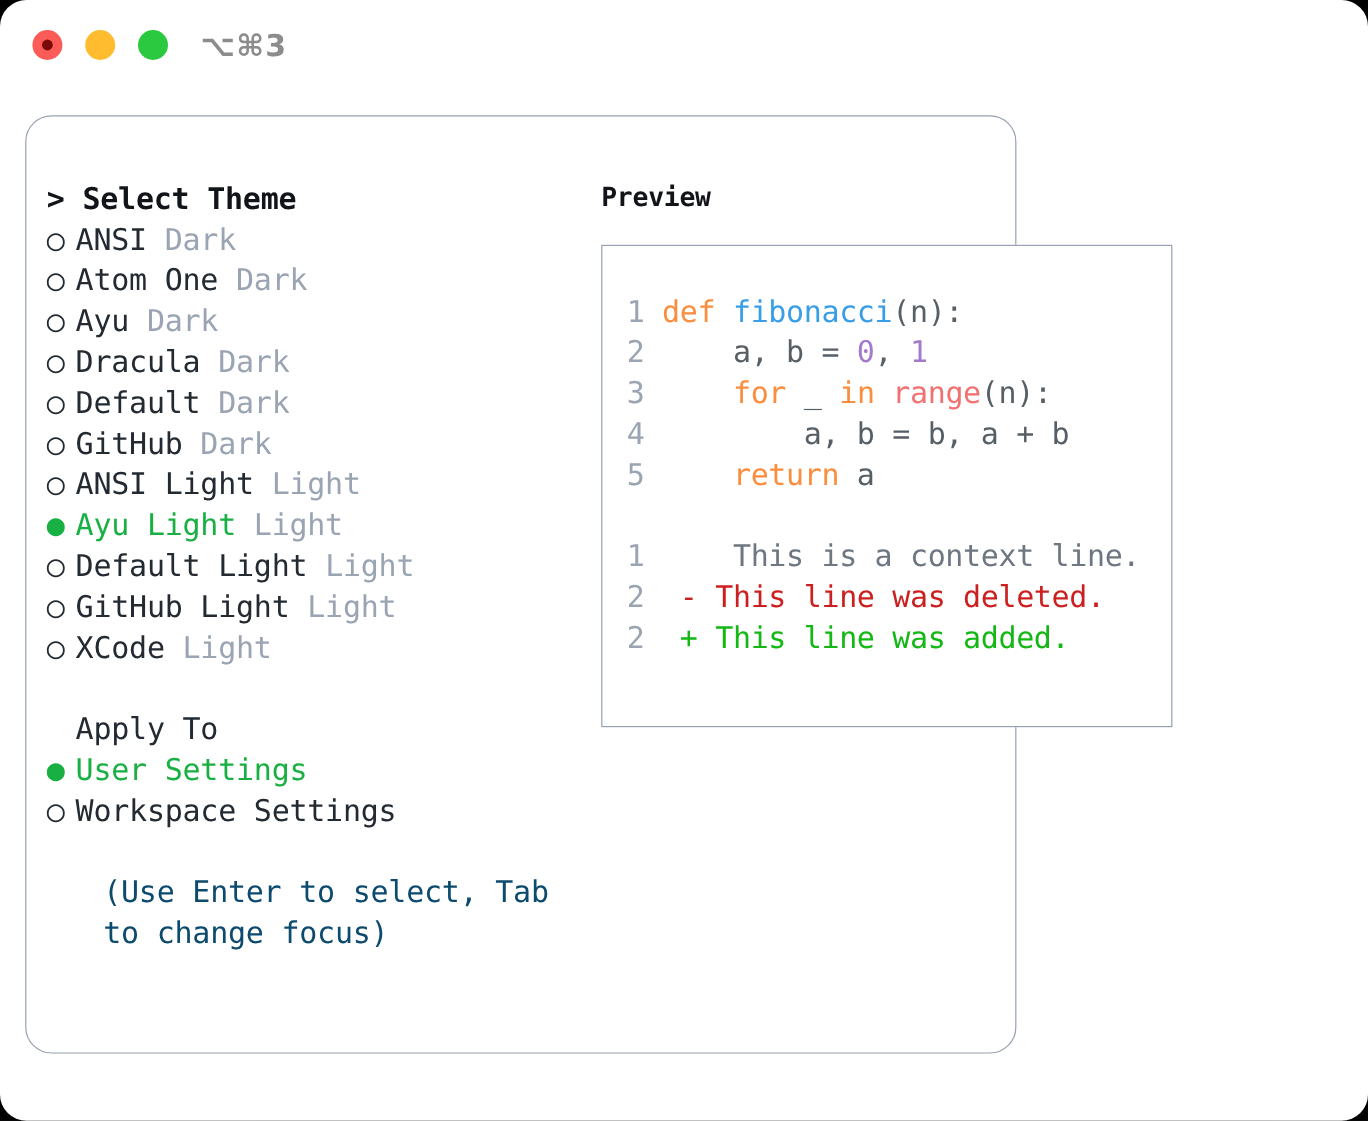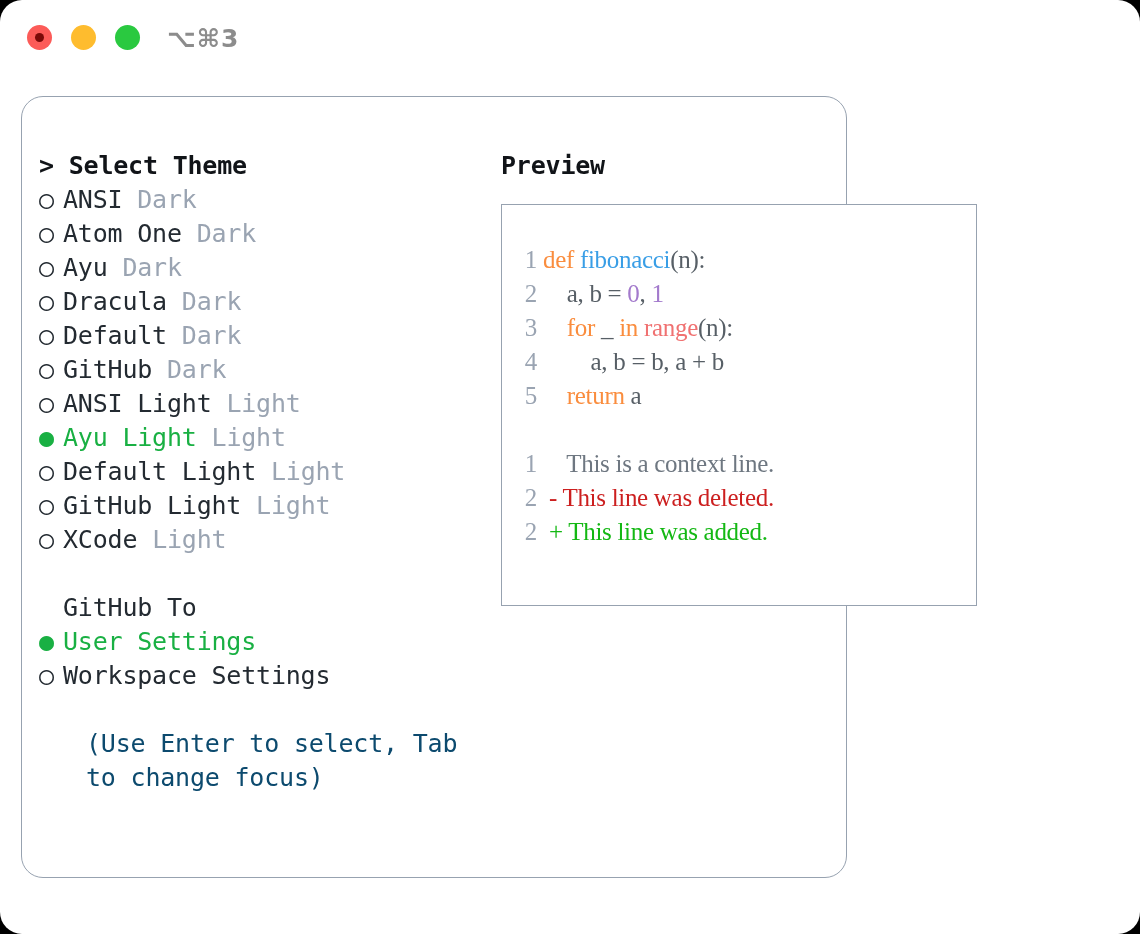--- a/index.html
+++ b/index.html
@@ -144,35 +144,34 @@
   }
 
   
   .right-col {
     position: absolute;
     left: 479px;
     top: 52px;
     width: 500px;
   }
   .preview-title {
-    font-size: 25px;
+    font-size: 22px;
     font-weight: bold;
     color: #111418;
     line-height: 34px;
     letter-spacing: -0.2px;
   }
   .preview-box {
     margin-top: 21px;
     width: 476px;
     height: 402px;
     border: 1.5px solid #97a2b0;
     box-sizing: border-box;
     background: #ffffff;
     position: relative;
-    font-family: Liberation Serif, serif;
   }
   .code {
     position: absolute;
     left: 18px;
     top: 38px;
     font-size: 25px;
     line-height: 34px;
     white-space: pre;
     letter-spacing: -0.3px;
   }
@@ -225,21 +224,21 @@
             <div class="opt-row"><span class="bullet">○</span><span>GitHub</span> <span class="variant">Dark</span></div>
             <div class="opt-row"><span class="bullet">○</span><span>ANSI Light</span> <span class="variant">Light</span></div>
             <div class="opt-row selected"><span class="bullet">●</span><span>Ayu Light</span> <span class="variant">Light</span></div>
             <div class="opt-row"><span class="bullet">○</span><span>Default Light</span> <span class="variant">Light</span></div>
             <div class="opt-row"><span class="bullet">○</span><span>GitHub Light</span> <span class="variant">Light</span></div>
             <div class="opt-row"><span class="bullet">○</span><span>XCode</span> <span class="variant">Light</span></div>
           </div>
 
         <div class="spacer-lg"></div>
 
-        <div class="apply-label">GitHub To</div>
+        <div class="apply-label">Apply To</div>
 
         <div id="apply-list">
             <div class="opt-row selected"><span class="bullet">●</span><span>User Settings</span></div>
             <div class="opt-row"><span class="bullet">○</span><span>Workspace Settings</span></div>
           </div>
 
         <div class="spacer-md"></div>
 
         <div class="hint">(Use Enter to select, Tab to change focus)</div>
       </div>

